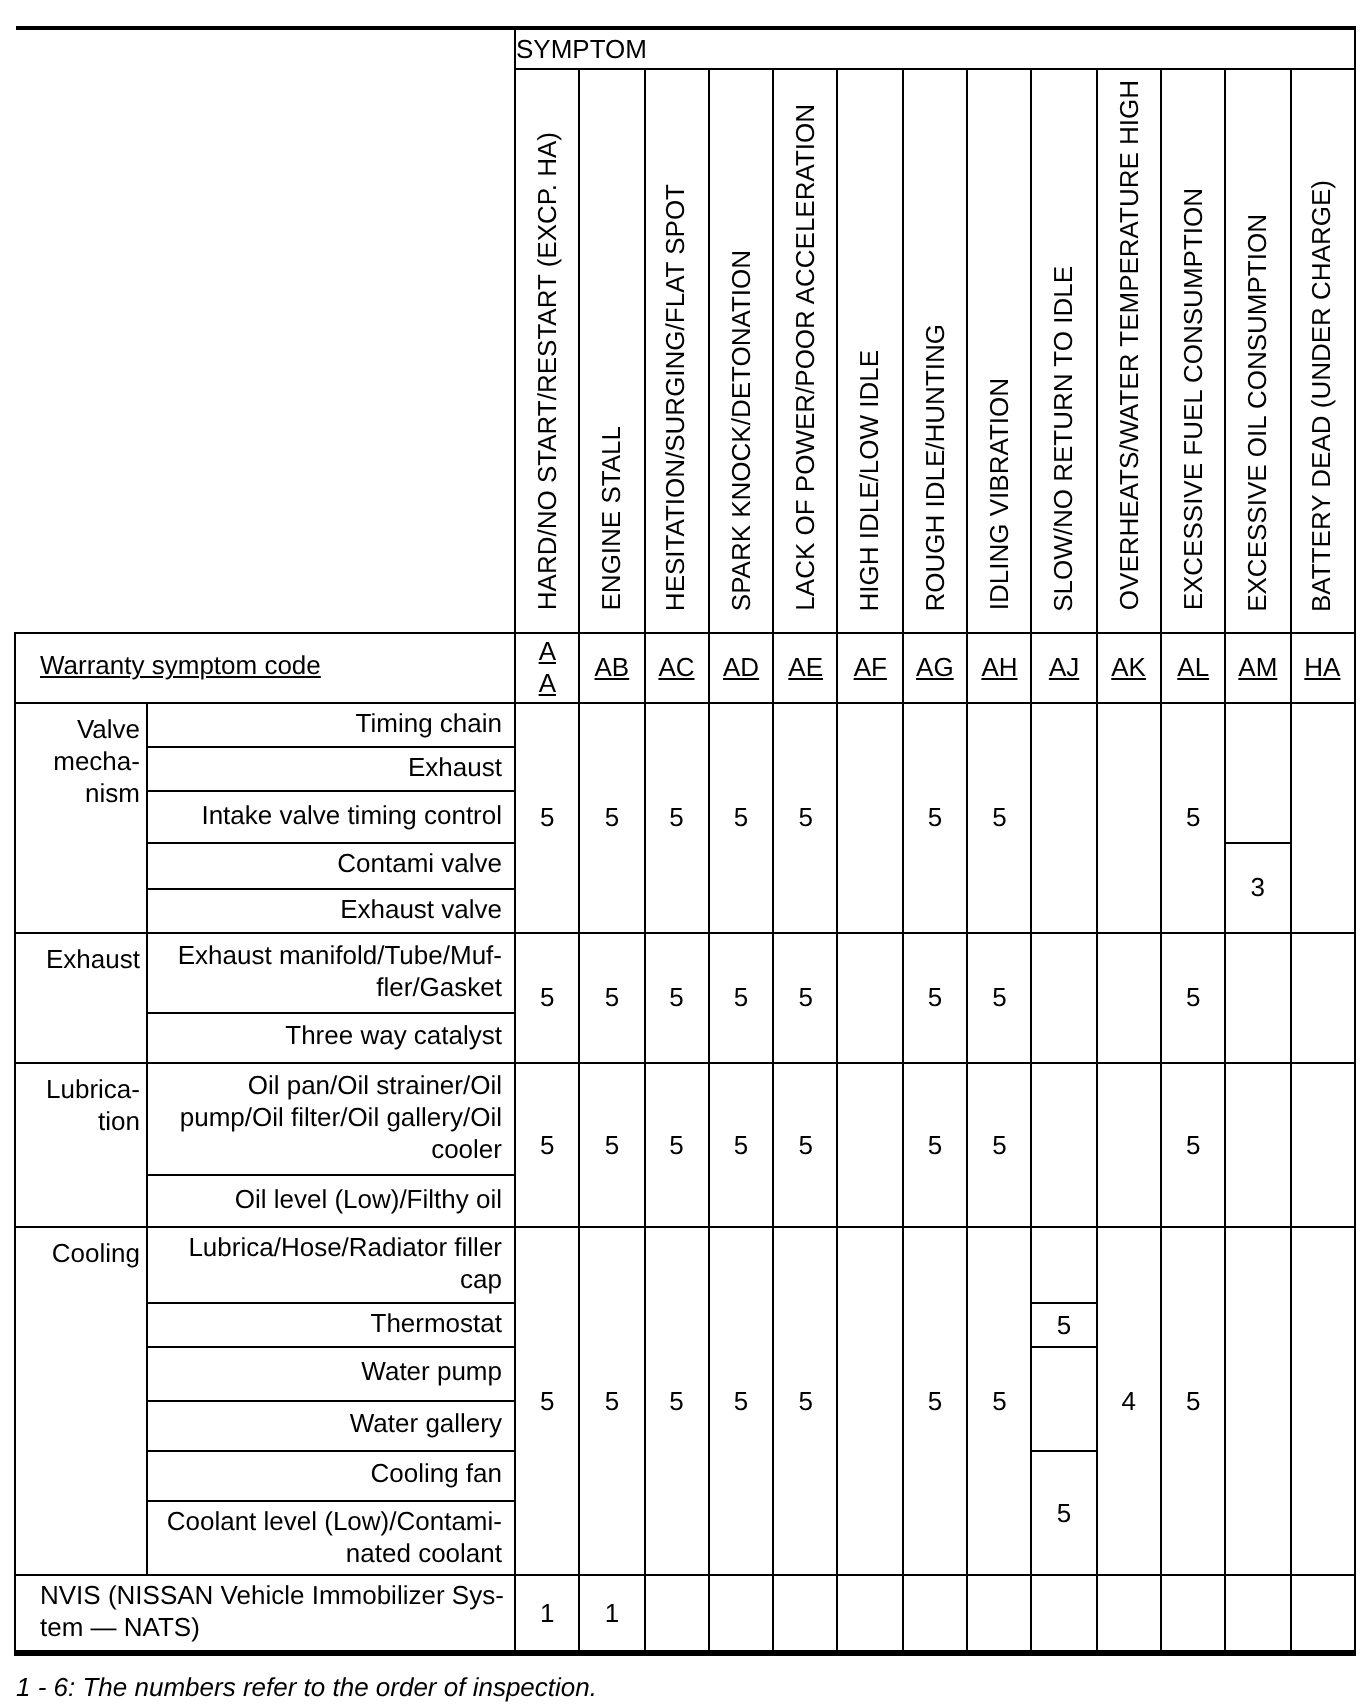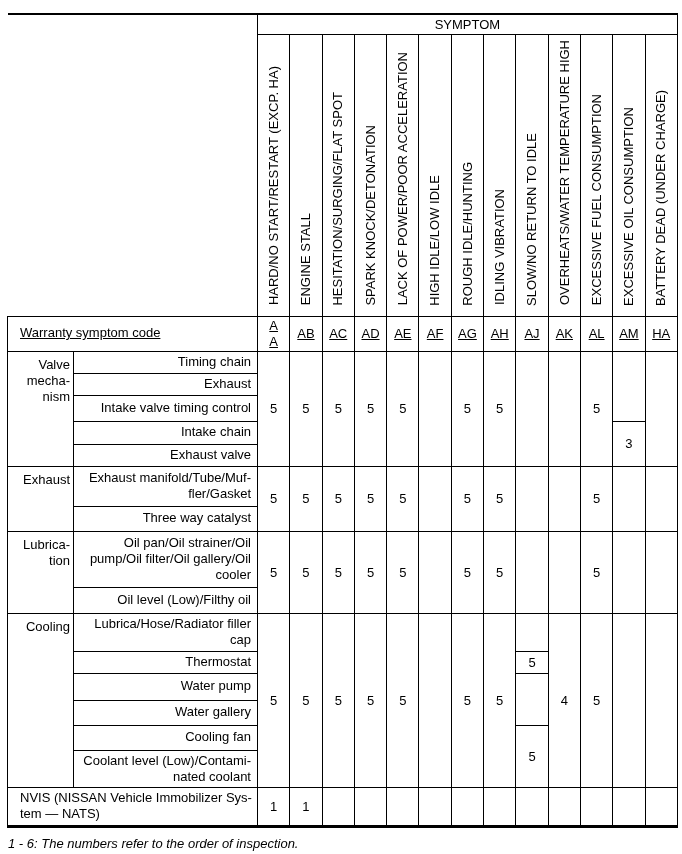--- a/index.html
+++ b/index.html
@@ -16,21 +16,21 @@
     border-top: 2.5px solid #000; border-bottom: 3px solid #000;
   }
   col.c-group { width: 66px; }
   col.c-item  { width: 184px; }
   col.c-data  { width: 32.3px; }
 
   td, th { border: 1px solid #000; padding: 0; font-weight: normal; font-size: 13px; }
 
   td.corner { border-left: 0; }
 
-  th.symptom-head { height: 20px; text-align: center; }
+  th.symptom-head { height: 20px; text-align: left; }
 
   th.vh { height: 282px; vertical-align: bottom; text-align: center; padding-bottom: 7px; }
   .vtext {
     display: inline-block; white-space: nowrap; line-height: 1.05;
     writing-mode: vertical-rl; transform: rotate(180deg);
   }
 
   td.lbl  { text-align: left; vertical-align: middle; padding: 2px 5px 2px 12px; line-height: 1.25; hyphens: manual; }
   td.grp  { text-align: right; vertical-align: top;    padding: 5px 3px 2px 12px; line-height: 1.25; hyphens: manual; }
   td.item { text-align: right; vertical-align: middle; padding: 2px 6px 2px 8px;  line-height: 1.25; hyphens: manual; overflow-wrap: break-word; }
@@ -124,21 +124,21 @@
         <td class="num" rowspan="3"></td>
         <td class="num" rowspan="5"></td>
       </tr>
       <tr class="rh22">
           <td class="item">Exhaust</td>
         </tr>
       <tr class="rh26">
           <td class="item">Intake valve timing control</td>
         </tr>
       <tr class="rh23">
-        <td class="item">Intake chain</td>
+        <td class="item">Contami valve</td>
         <td class="num" rowspan="2">3</td>
       </tr>
       <tr class="rh22">
           <td class="item">Exhaust valve</td>
         </tr>
 
       <tr class="rh40">
         <td class="grp" rowspan="2">Exhaust</td>
         <td class="item">Exhaust manifold/Tube/Muf­fler/Gasket</td>
         <td class="num" rowspan="2">5</td>

